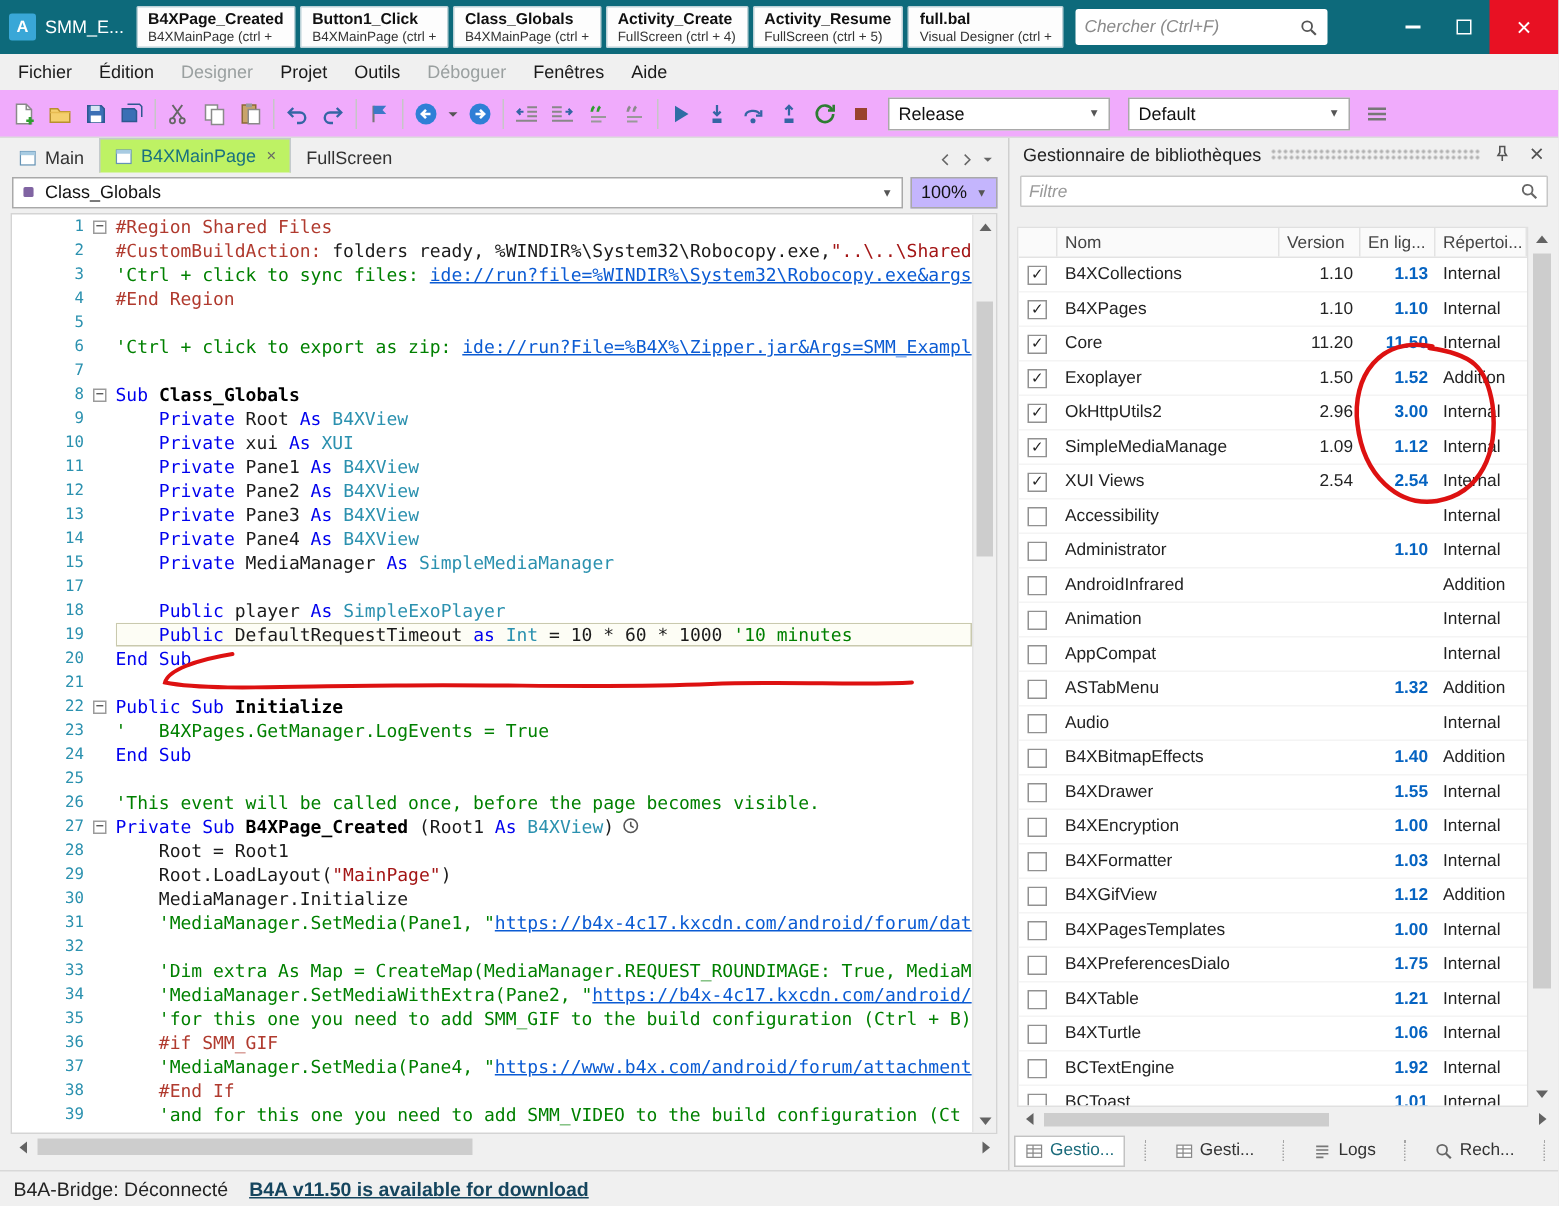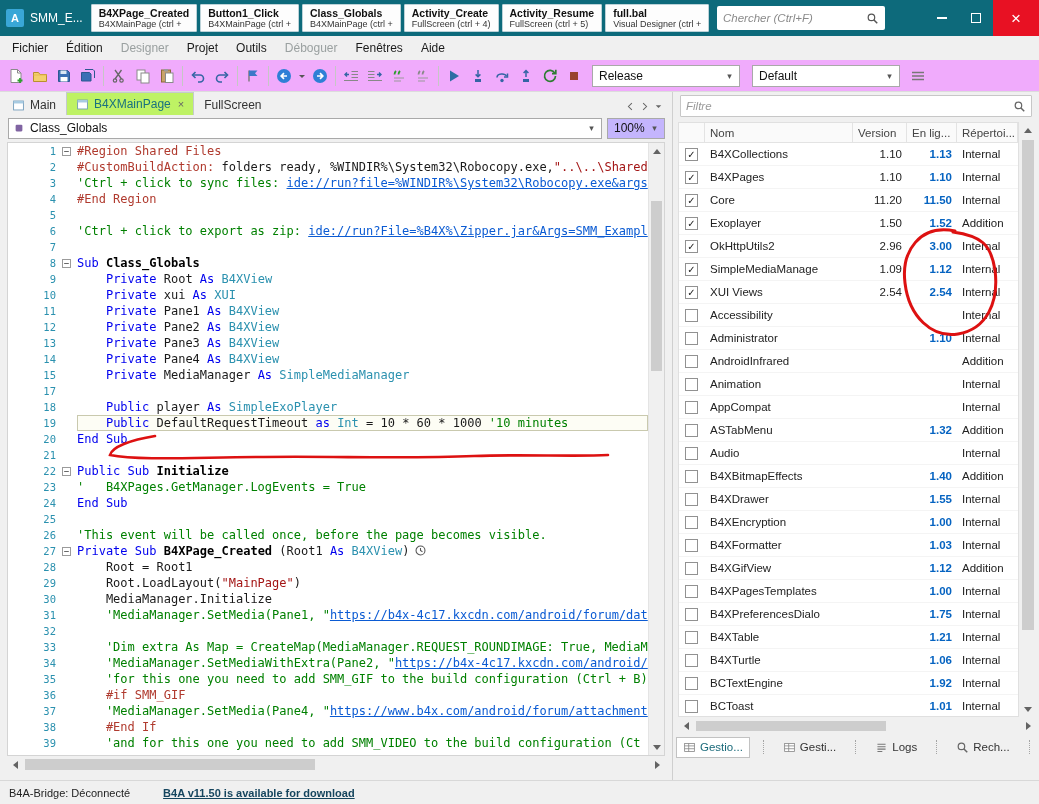--- a/index.html
+++ b/index.html
@@ -96,41 +96,41 @@
 
 
 .panel-header{height:22px;display:flex;align-items:center;padding:0 6px 0 9px;font-size:12px;color:#222;gap:6px}
 .drag-dots{flex:1;height:8px;background-image:radial-gradient(circle,#b0b0b0 1px,transparent 1.2px);background-size:4px 4px}
 .ph-btn{width:17px;height:17px;display:flex;align-items:center;justify-content:center}
 .ph-btn svg{width:13px;height:13px}
 .filter-row{margin:3px 7px;height:22px;border:1px solid #c7c7c7;background:#fff;display:flex;align-items:center;padding:0 5px;border-radius:1px}
 .filter-row input{flex:1;border:none;outline:none;font-size:11.5px;font-style:italic;font-family:inherit;color:#444;min-width:0}
 .filter-row input::placeholder{color:#999;font-style:italic}
 .filter-row svg{width:13px;height:13px;flex:none}
-.lib-area{height:595px;display:flex;margin:2px 3px 0 5px;min-height:0}
+.lib-area{height:595px;display:flex;margin:10px 3px 0 5px;min-height:0}
 .lib-table{flex:1;background:#fff;border:1px solid #e0e0e0;display:flex;flex-direction:column;overflow:hidden}
 .lib-head{display:flex;height:20px;flex:none;background:#fafafa;border-bottom:1px solid #e3e3e3;font-size:11.5px;color:#444}
 .lh-cell{display:flex;align-items:center;padding:0 5px;border-right:1px solid #e3e3e3;overflow:hidden;white-space:nowrap}
 .w-cb{width:26px;flex:none}.w-name{width:148px;flex:none}.w-ver{width:54px;flex:none}.w-onl{width:50px;flex:none}.w-dir{flex:1}
 .lib-rows{flex:1;overflow:hidden}
 .lib-row{display:flex;height:23px;align-items:center;font-size:11.5px;color:#222;border-bottom:1px solid #f4f4f4}
 .lr-cell{padding:0 5px;overflow:hidden;white-space:nowrap}
 .cb{width:13px;height:13px;border:1px solid #919191;background:#fff;margin-left:6px;font-size:10px;line-height:11px;text-align:center;color:#222;font-weight:bold}
 .col-ver,.col-onl{text-align:right}
 .col-onl{color:#0563c1;font-weight:bold}
 .lib-vscroll{width:16px;flex:none;background:#f0f0f0;position:relative;margin-left:1px}
 .lib-hscroll{height:14px;margin:2px 3px 1px 5px}
 .panel-tabs{height:26px;display:flex;align-items:center;padding:2px 3px;gap:11px;font-size:11.5px;color:#333}
 .ptab{display:flex;align-items:center;gap:4px;padding:3px 6px;white-space:nowrap}
 .ptab svg{width:13px;height:13px}
 .ptab.active{background:#fff;border:1px solid #c2c2c2;color:#1a6a7a}
 .ptab-sep{width:1px;height:14px;border-left:1px dotted #a5a5a5;margin:0 2px}
 
 
-.statusbar{height:24px;border-top:1px solid #d8d8d8;background:#f0f0f0;display:flex;align-items:center;padding:0 9px;font-size:11px;color:#222;gap:33px}
+.statusbar{height:24px;border-top:1px solid #d8d8d8;background:#f0f0f0;display:flex;align-items:center;padding:0 9px;font-size:13px;color:#222;gap:14px}
 .status-link{font-weight:bold;text-decoration:underline;color:#15455e;cursor:pointer}
 
 
 .annot{position:absolute;left:0;top:0;width:1039px;height:804px;pointer-events:none;z-index:40}
 </style>
 </head>
 <body>
 
 <div class="window">
 
@@ -465,20 +465,35 @@
             <div class="hthumb" style="left:2px;width:290px"></div>
           </div>
         <div class="hs-btn">
             <div class="tri-right"></div>
           </div>
       </div>
       <div class="ed-foot"></div>
     </div>
 
     <div class="right-panel">
+      <div class="panel-header">
+        <span>Gestionnaire de bibliothèques</span>
+        <div class="drag-dots"></div>
+        <div class="ph-btn">
+            <svg viewBox="0 0 16 16">
+              <path d="M6 2h4v5l1.5 2.5h-7L6 7z" fill="none" stroke="#555" stroke-width="1.3"></path>
+              <path d="M8 9.5V14" stroke="#555" stroke-width="1.3"></path>
+            </svg>
+          </div>
+        <div class="ph-btn">
+            <svg viewBox="0 0 16 16">
+              <path d="M4 4l8 8M12 4l-8 8" stroke="#555" stroke-width="1.5"></path>
+            </svg>
+          </div>
+      </div>
       <div class="filter-row">
         <input placeholder="Filtre" style="">
         <svg viewBox="0 0 16 16">
             <circle cx="6.7" cy="6.7" r="4" fill="none" stroke="#666" stroke-width="1.5"></circle>
             <path d="M9.8 9.8l4 4" stroke="#666" stroke-width="1.8"></path>
           </svg>
       </div>
       <div class="lib-area">
         <div class="lib-table">
           <div class="lib-head">

